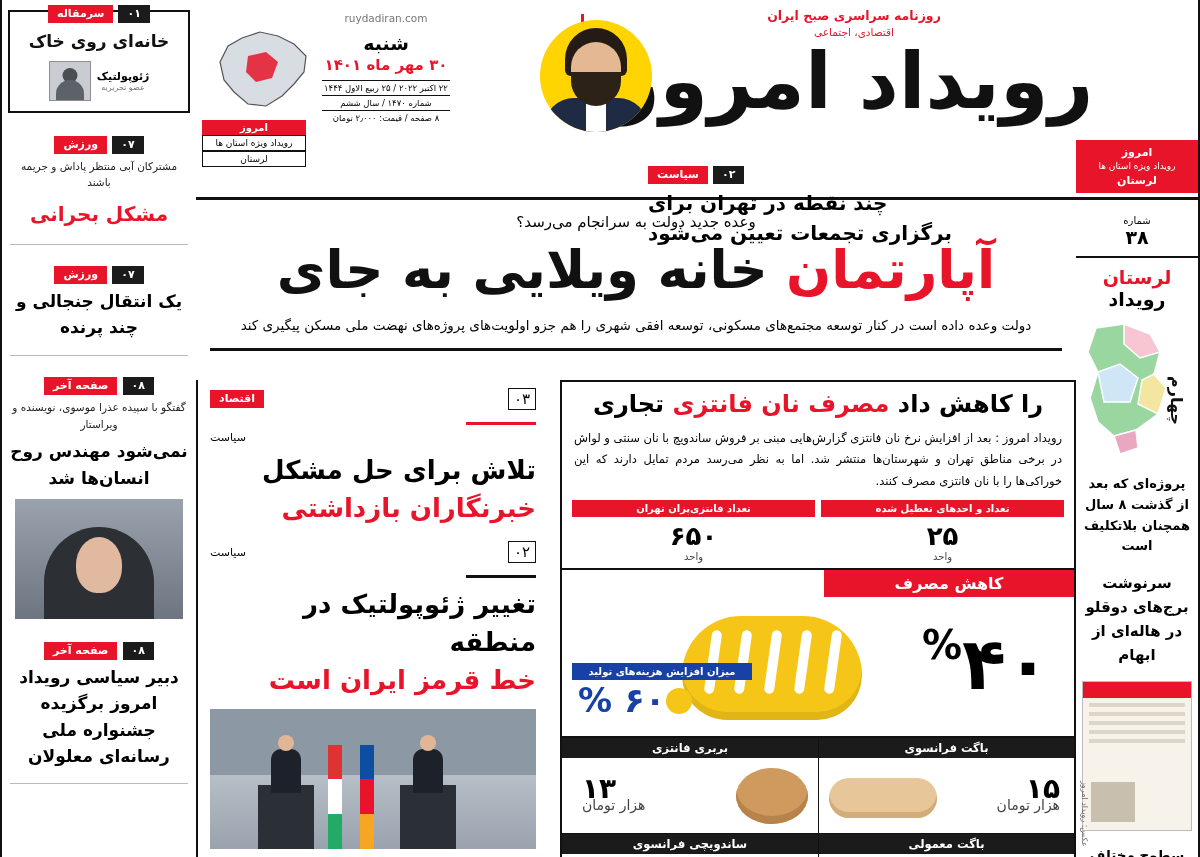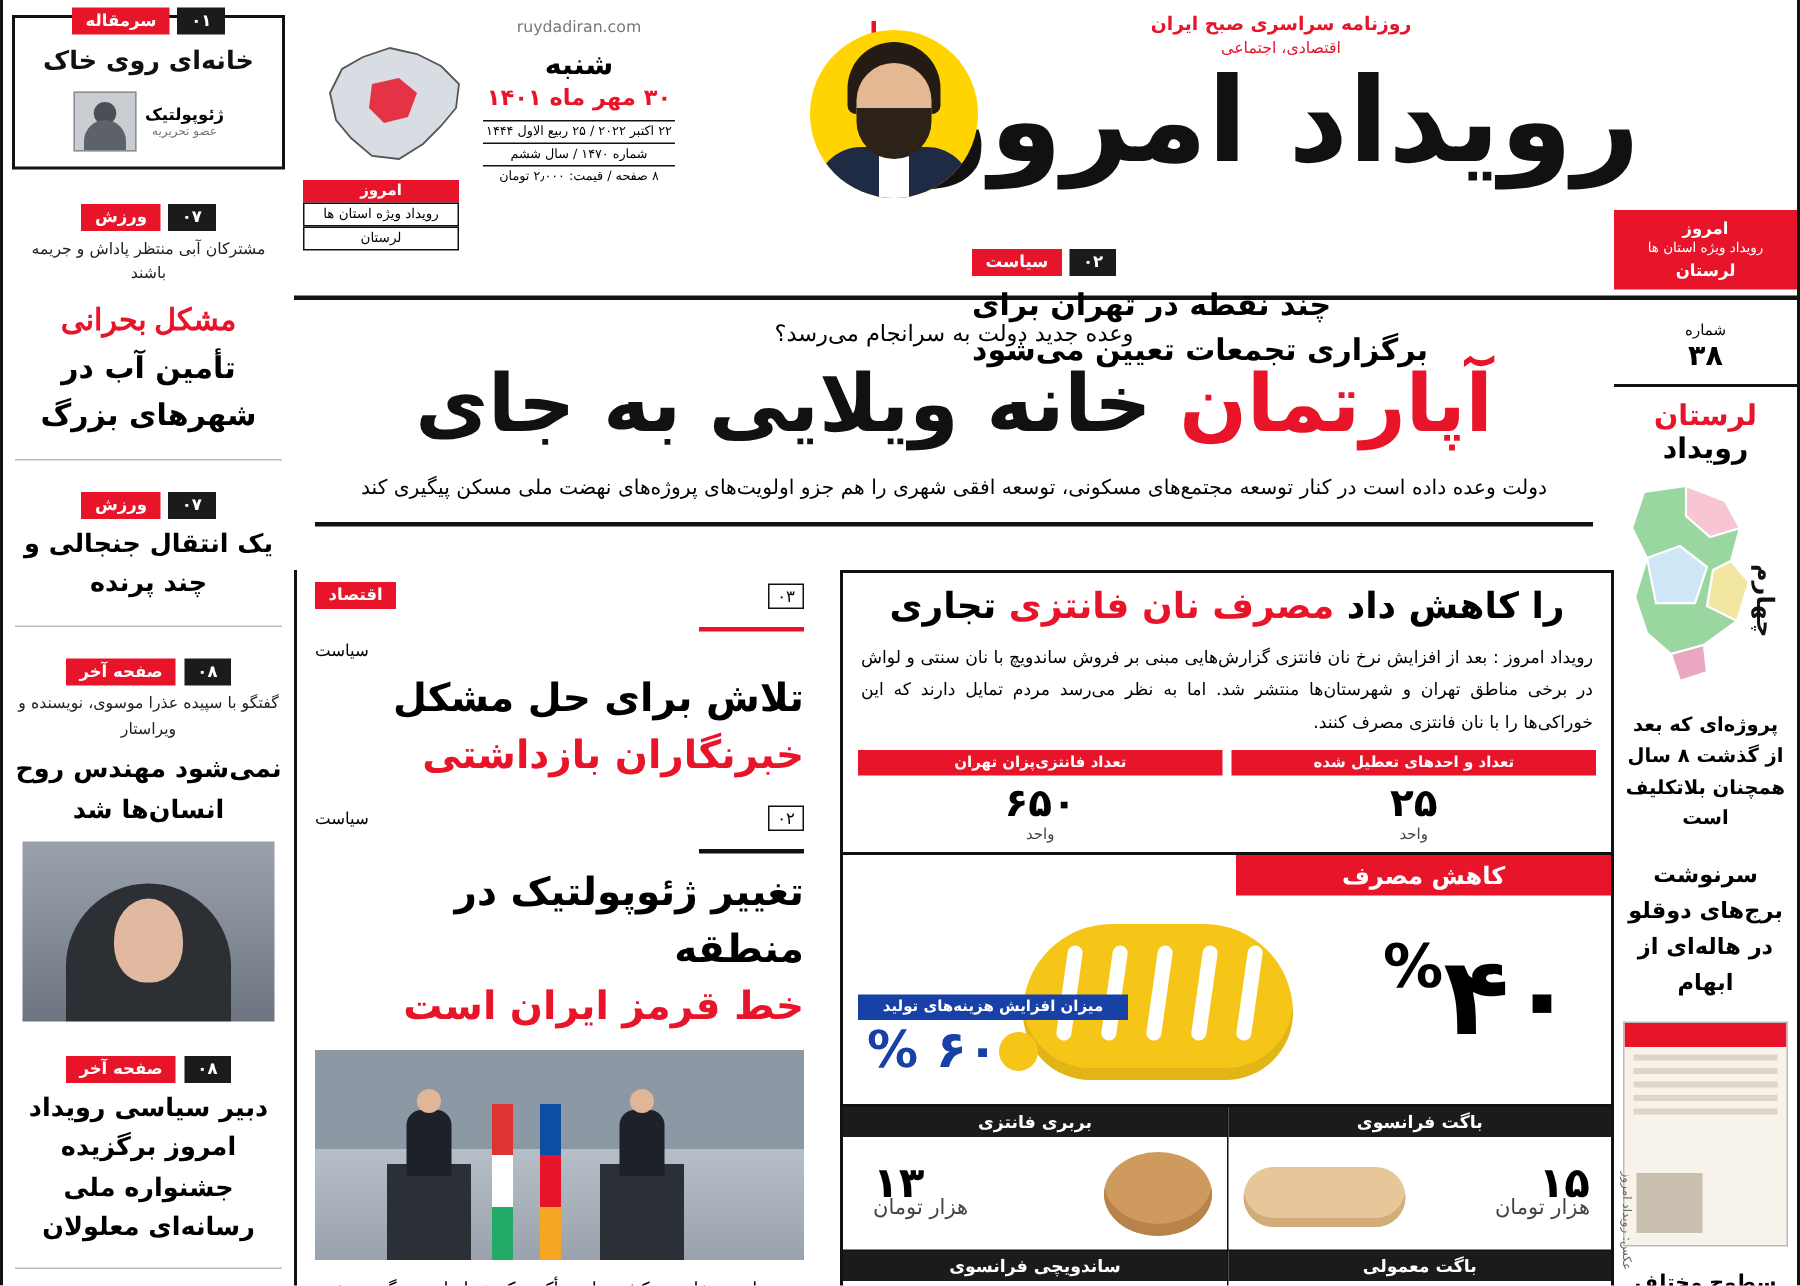--- a/index.html
+++ b/index.html
@@ -135,21 +135,21 @@
   .hl-sub { text-align:center; font-size:13.5px; line-height:1.8; margin-top:10px; }
   .hl-rule { margin-top:10px; height:3px; background:#111;}
 
   
   .mid-col { position:absolute; left:196px; top:380px; width:352px; padding:8px 12px; border-left:2px solid #111;}
   .mid-tag-row { display:flex; justify-content:space-between; align-items:center; }
   .mid-title { font-size:26px; font-weight:bold; line-height:1.45; text-align:right; margin-top:8px;}
   .mid-title .red{ color:#e8152a; }
   .mid-rule { height:3px; background:#e8152a; width:70px; margin:12px 0 0 auto;}
   .mid-rule.black{ background:#111; }
-  .page-num { font-size:11px; border:1px solid #111; padding:1px 5px; }
+  .page-num { font-size:15px; border:1px solid #111; padding:1px 5px; }
   .news-photo {
     width:326px; height:140px; margin-top:10px; position:relative; overflow:hidden;
     background:linear-gradient(180deg,#cfd6de 0%, #9aa3ad 100%);
   }
   .news-photo .podium{ position:absolute; bottom:0; width:56px; height:64px; background:#2b2f36;}
   .news-photo .p1{ left:48px;} .news-photo .p2{ left:190px;}
   .news-photo .man{ position:absolute; bottom:56px; width:30px; height:44px; background:#1d222a; border-radius:10px 10px 0 0;}
   .news-photo .m1{ left:61px;} .news-photo .m2{ left:203px;}
   .news-photo .man::before{content:"";position:absolute;top:-14px;left:7px;width:16px;height:16px;border-radius:50%;background:#e0b696;}
   .news-photo .flag{ position:absolute; bottom:0; width:14px; height:104px;}
@@ -247,24 +247,23 @@
         <div class="author-photo"></div>
       </div>
     </div>
 
     <div class="side-item">
       <div class="side-head">
         <span class="tag dark">۰۷</span>
         <span class="tag">ورزش</span>
       </div>
       <div class="kicker">مشترکان آبی منتظر پاداش و جریمه باشند</div>
-      <div class="side-title" style="margin-top:8px;font-family:Liberation Serif, serif;">
+      <div class="side-title" style="margin-top:8px;">
         <span class="red">مشکل بحرانی</span>
       </div>
-      <div class="side-title">تأمین آب در شهرهای بزرگ</div>
     </div>
 
     <div class="thin" style="margin:4px 8px;"></div>
 
     <div class="side-item">
       <div class="side-head">
         <span class="tag dark">۰۷</span>
         <span class="tag">ورزش</span>
       </div>
       <div class="side-title small">یک انتقال جنجالی و چند پرنده</div>

